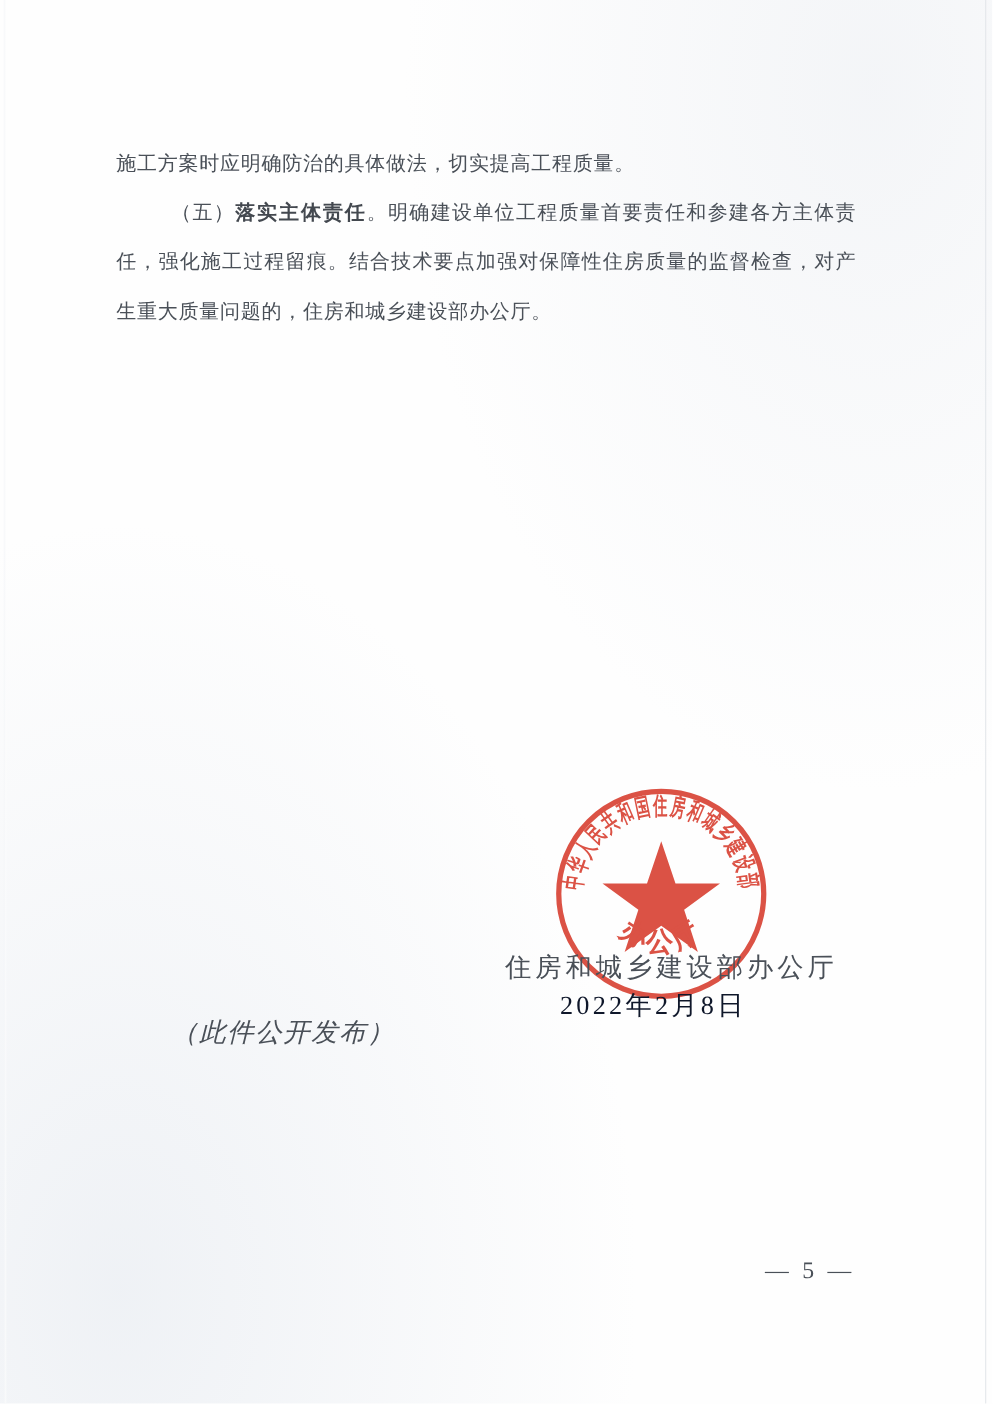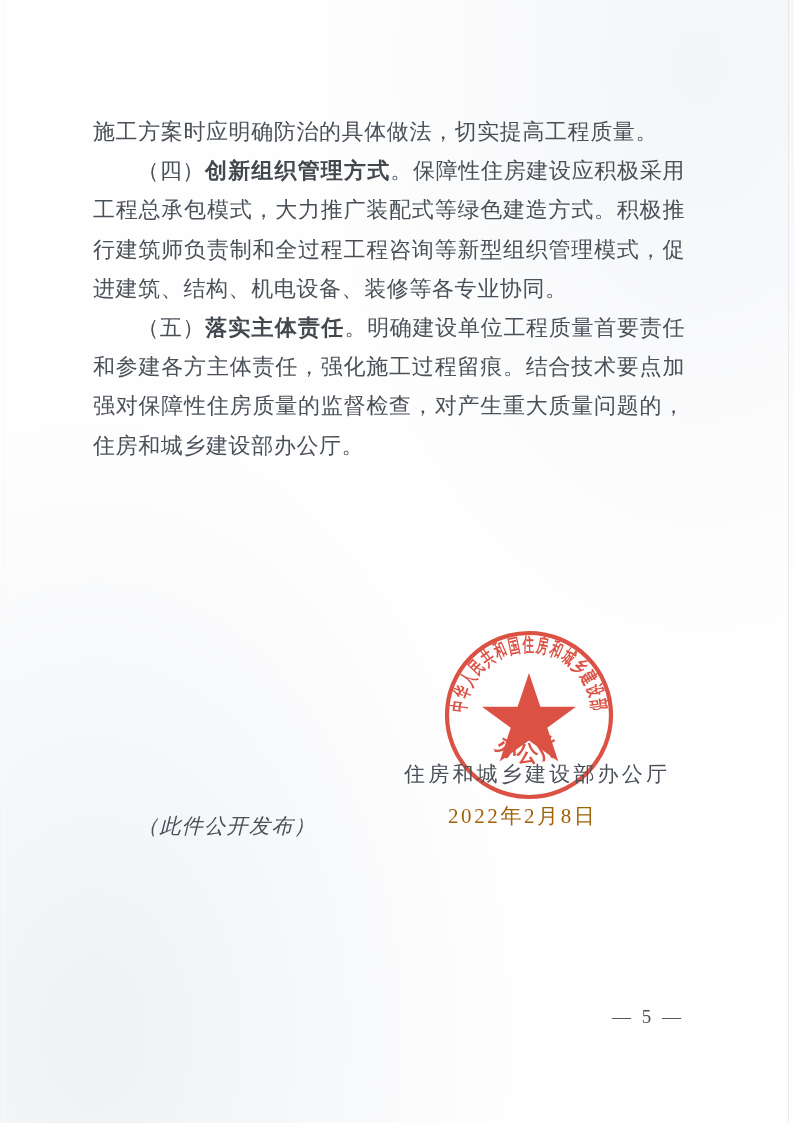--- a/index.html
+++ b/index.html
@@ -54,21 +54,21 @@
 
   
   #body-text {
     position: absolute;
     left: 93px;
     top: 112px;
     width: 592px;
   }
   .para {
     margin: 0 0 0 0;
-    font-size: 22px;
+    font-size: 16px;
     line-height: 39.2px;
     color: #4a5058;
     text-align: justify;
     text-justify: inter-character;
     letter-spacing: .6px;
     font-family: Liberation Serif, serif;
   }
   .para.indent {
     text-indent: 44px;
   }
@@ -91,25 +91,24 @@
   }
   #sign-org {
     font-size: 21px;
     line-height: 30px;
     color: #4a5058;
     letter-spacing: 3.2px;
     white-space: nowrap;
     font-family: "Liberation Serif", "DejaVu Serif", serif;
   }
   #sign-date {
-    margin-top: 12px;
     margin-left: 44px;
     font-size: 21px;
     line-height: 30px;
-    color: #a16207;
+    color: #0f172a;
     letter-spacing: 2.6px;
     white-space: nowrap;
     font-family: "Liberation Serif", "DejaVu Serif", serif;
   }
 
   
   #seal {
     position: absolute;
     left: 443px;
     top: 629px;
@@ -158,21 +157,20 @@
 
   <div id="scan-tint"></div>
   <div id="scan-edge-left"></div>
   <div id="scan-edge-right"></div>
 
   <div id="body-text">
 
     <p class="para"><span>施工方案时应明确防治的具体做法，切实提高工程质量。</span></p>
 
 
-    <p class="para indent"><span>（四）</span><span class="heading-run">创新组织管理方式</span><span>。保障性住房建设应积极采用工程总承包模式，大力推广装配式等绿色建造方式。积极推行建筑师负责制和全过程工程咨询等新型组织管理模式，促进建筑、结构、机电设备、装修等各专业协同。</span></p>
 
     <p class="para indent"><span>（五）</span><span class="heading-run">落实主体责任</span><span>。明确建设单位工程质量首要责任和参建各方主体责任，强化施工过程留痕。结合技术要点加强对保障性住房质量的监督检查，对产生重大质量问题的，住房和城乡建设部办公厅。</span></p>
 
   </div>
 
   <div id="seal">
     <svg viewBox="0 0 172 172" xmlns="http://www.w3.org/2000/svg">
       <defs>
         <path id="sealArcTop" d="M 22,86 A 64,64 0 0 1 150,86" fill="none"></path>
         <path id="sealArcBottom" d="M 40,86 A 46,46 0 0 0 132,86" fill="none"></path>

